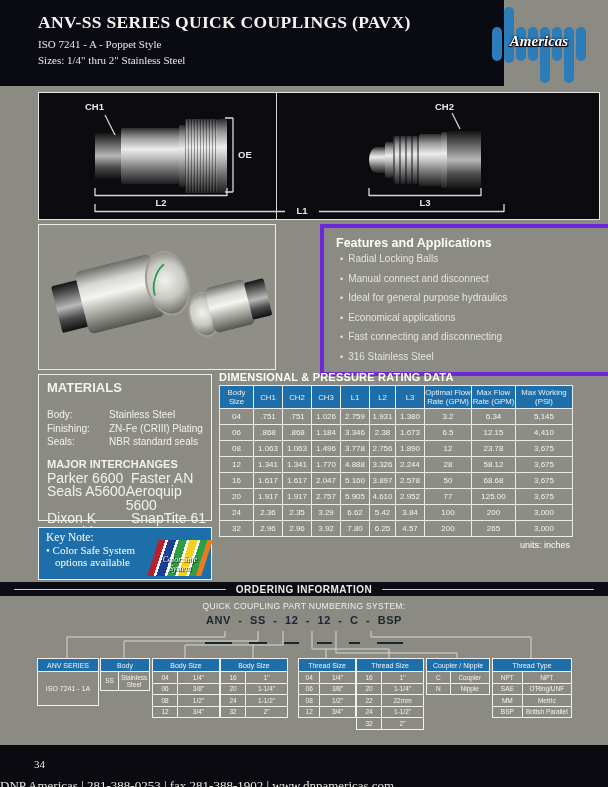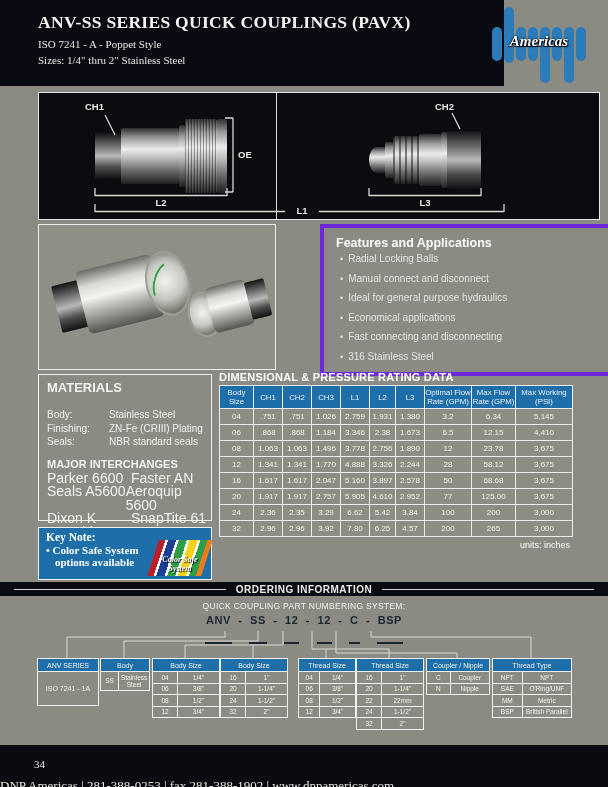--- a/index.html
+++ b/index.html
@@ -48,21 +48,21 @@
   .materials-box{position:absolute;left:38px;top:374px;width:174px;height:147px;border:1px solid #f0f0f0;
                  padding:5px 0 0 8px;box-sizing:border-box;color:#f2f2ec;}
   .mat-title{font-weight:bold;font-size:13px;margin-bottom:13px;}
   .mat-row{display:flex;font-size:10px;line-height:13.5px;}
   .mat-label{width:62px;}
   .int-title{font-weight:bold;font-size:11px;margin:9px 0 2px;}
   .int-row{display:flex;font-size:14px;line-height:13.5px;}
   .int-c1{width:84px;}
   .keynote-box{position:absolute;left:38px;top:527px;width:174px;height:53px;background:#1e6fa9;
                border:1px solid #f0f0f0;box-sizing:border-box;color:#fff;
-               font-family:"Liberation Serif",serif;font-weight:bold;}
+               font-family:"Liberation Serif",serif;font-weight:normal;}
   .kn-title{padding:3px 0 0 7px;font-size:11.5px;}
   .kn-line{padding:1px 0 0 7px;font-size:11px;}
   .kn-line2{padding:0 0 0 16px;font-size:11px;}
   .css-logo{position:absolute;right:4px;bottom:3px;width:54px;height:36px;transform:skewX(-18deg);
             background:linear-gradient(90deg,#b8202a 0 12%,#fff 12% 17%,#1b3f94 17% 32%,#fff 32% 37%,
                        #2e9e44 37% 52%,#fff 52% 57%,#f4d11a 57% 72%,#fff 72% 77%,#2e9e44 77% 90%,#e87c1e 90% 100%);}
   .css-text{position:absolute;right:2px;bottom:6px;width:58px;text-align:center;color:#fff;
             font-family:"Liberation Serif",serif;font-style:italic;font-size:8px;line-height:9px;
             text-shadow:1px 1px 1px #000;}
   

